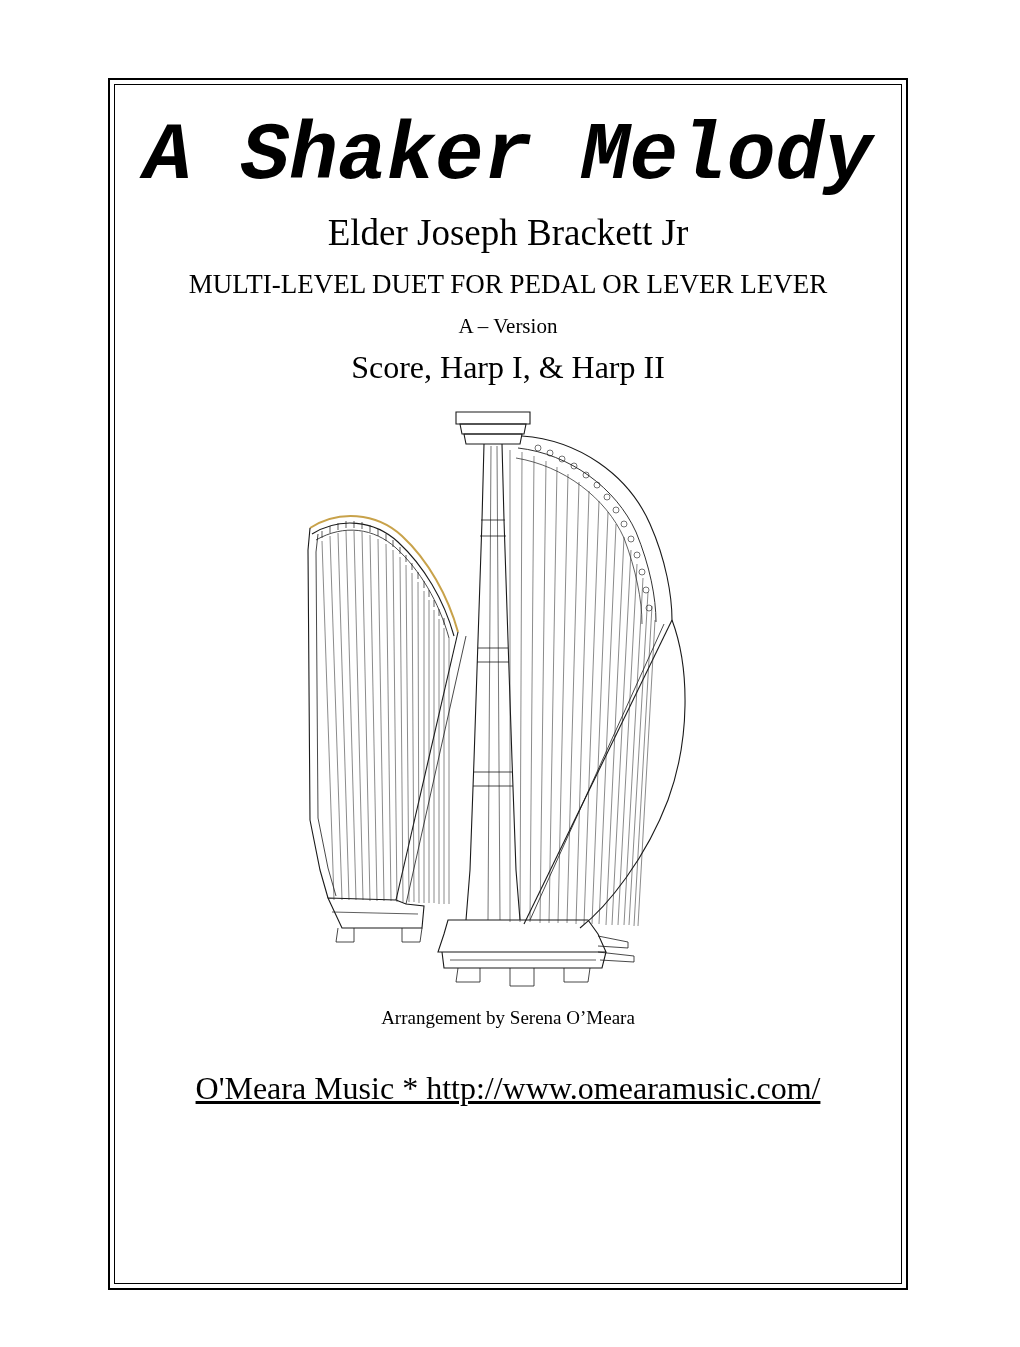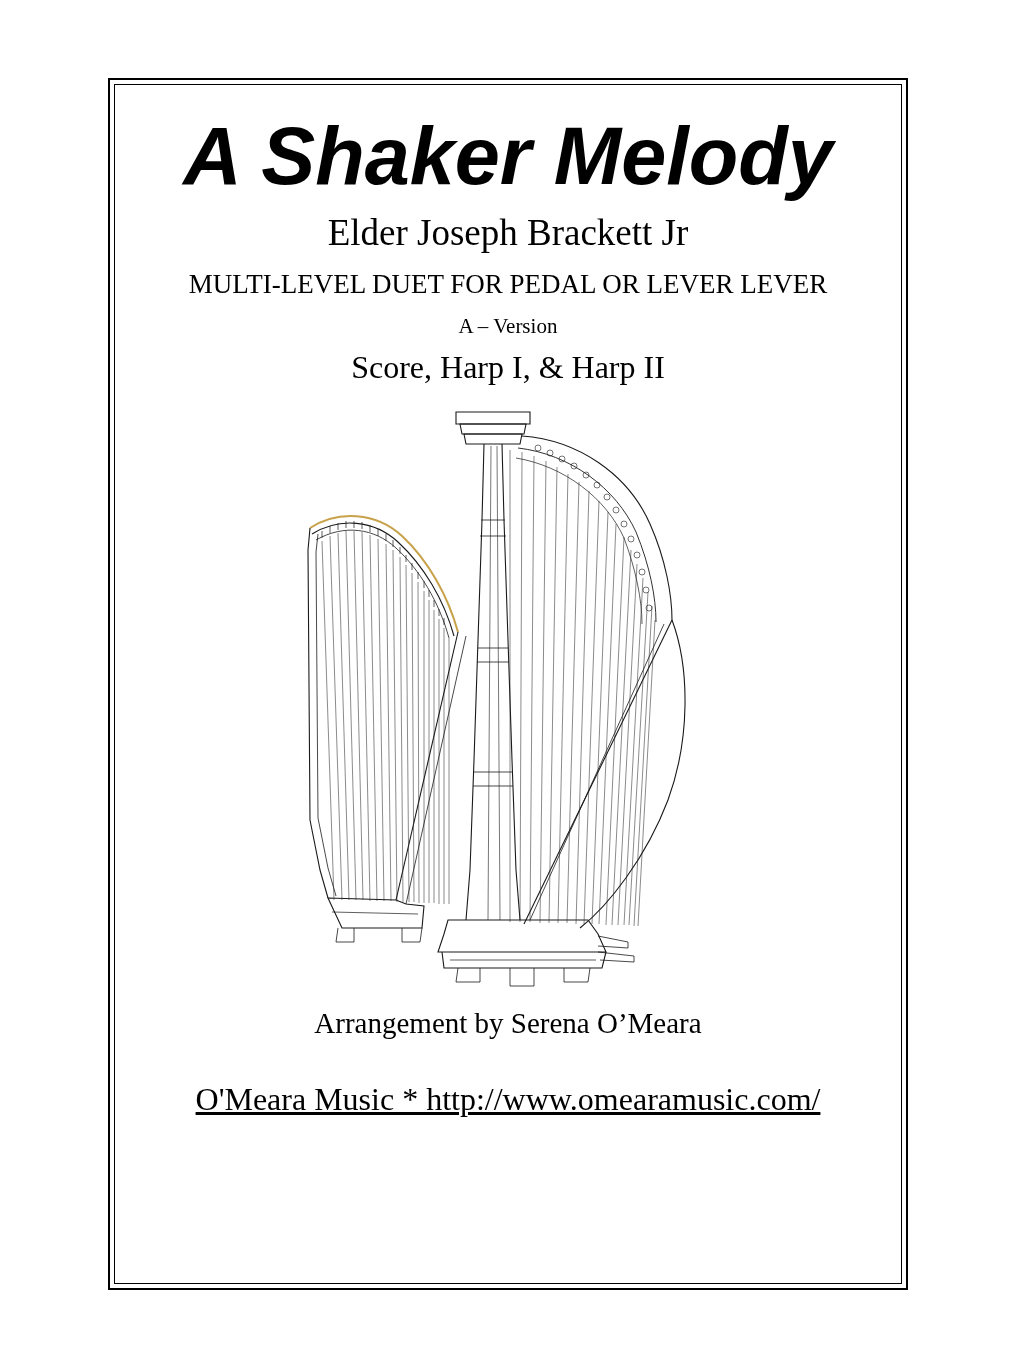--- a/index.html
+++ b/index.html
@@ -41,21 +41,21 @@
   }
   .content {
     position: absolute;
     left: 120px;
     top: 90px;
     width: 776px;
     height: 1188px;
     text-align: center;
   }
   .title {
-    font-family: Liberation Sans, sans-serif;
+    font-family: Liberation Mono, monospace;
     font-weight: bold;
     font-style: italic;
     font-size: 81px;
     line-height: 1.0;
     letter-spacing: 0px;
     margin-top: 26px;
     white-space: nowrap;
   }
   .composer {
     font-size: 37px;
@@ -80,21 +80,21 @@
   .harp-art {
     margin-top: 14px;
     height: 600px;
     position: relative;
   }
   .harp-art svg {
     display: block;
     margin: 0 auto;
   }
   .arranger {
-    font-size: 29px;
+    font-size: 19px;
     margin-top: 8px;
     line-height: 1.1;
   }
   .publisher {
     font-size: 32px;
     margin-top: 42px;
     line-height: 1.1;
     text-decoration: underline;
   }
 </style>

